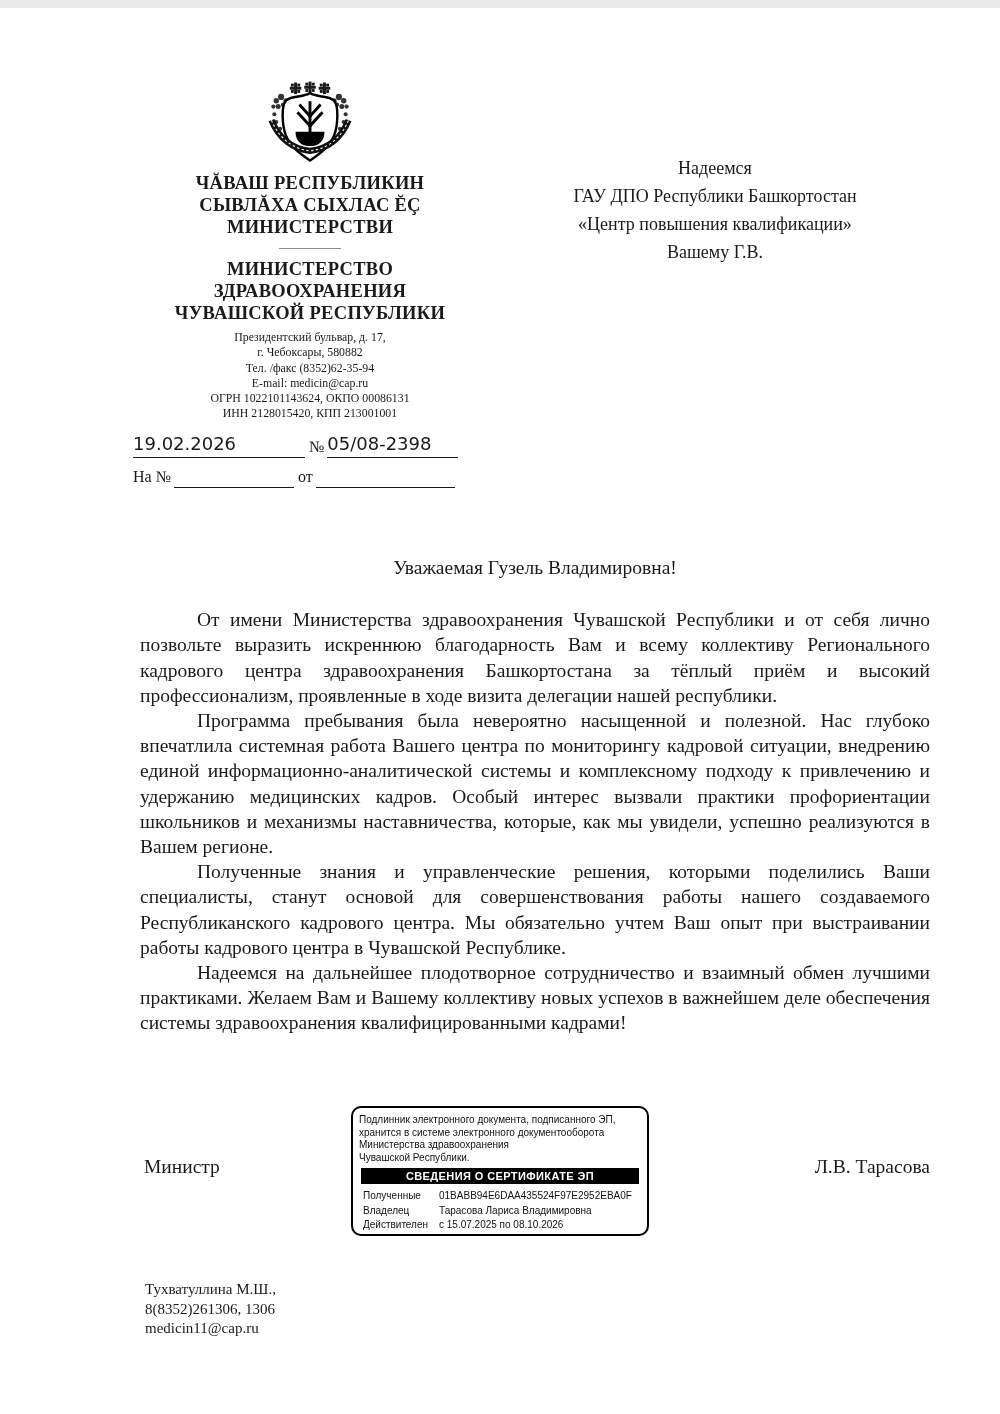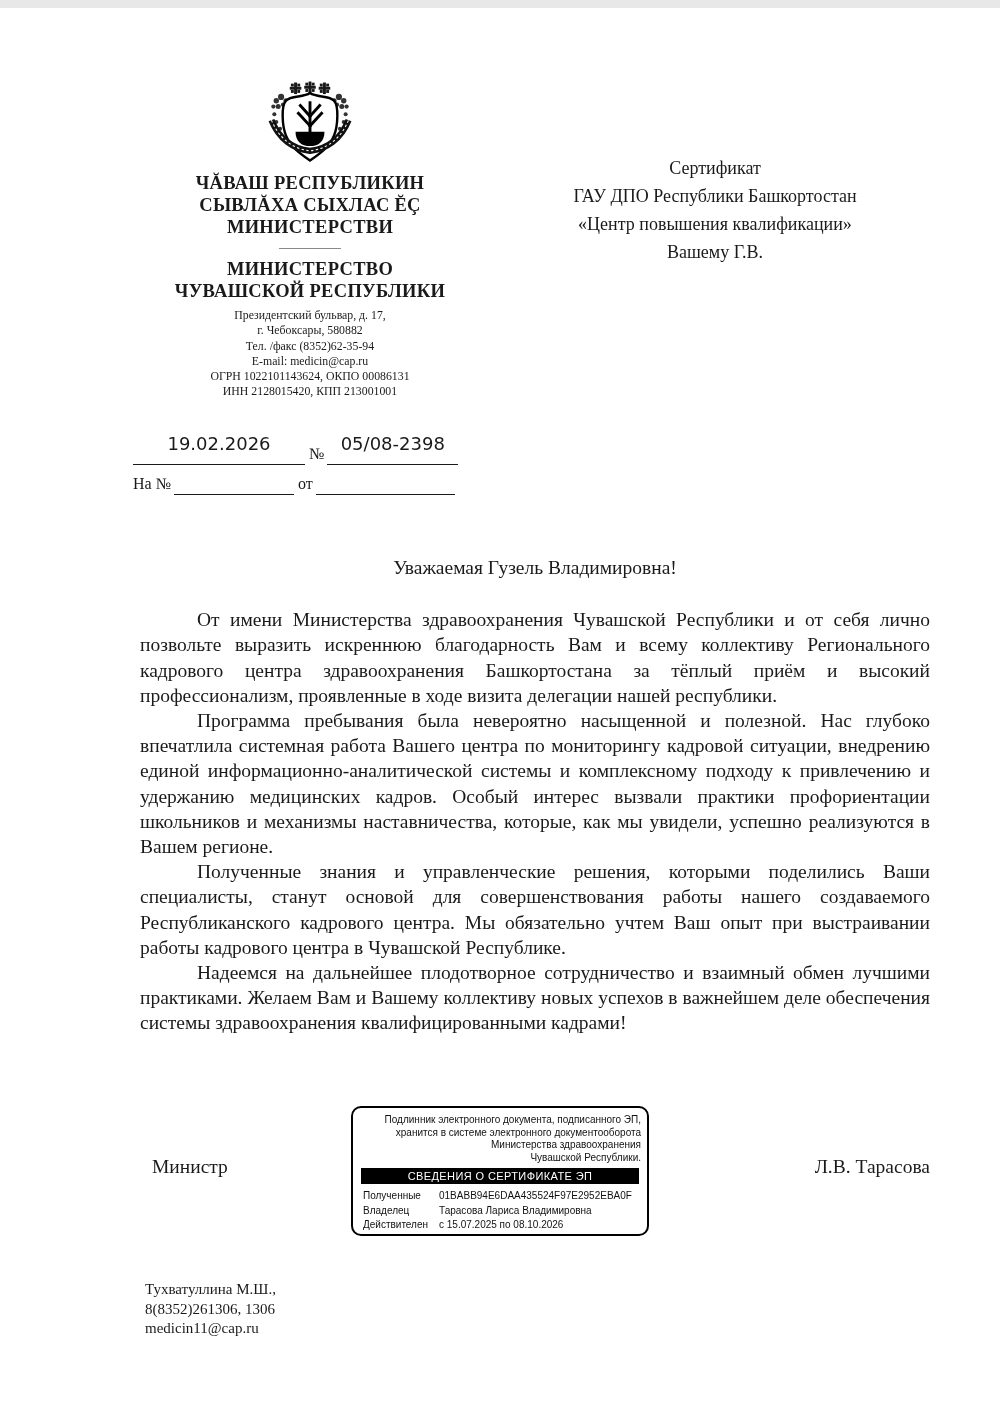--- a/index.html
+++ b/index.html
@@ -32,24 +32,23 @@
     margin-top:6px;
     font-weight:normal; font-size:11.8px; line-height:15.3px;
   }
 
   
   .ref-block { position:absolute; left:133px; top:424px; width:345px; }
   .ref-row { display:flex; align-items:flex-end; }
   .ref-row + .ref-row { margin-top:8px; }
   .u-seg {
     border-bottom:1.5px solid #1a1a1a;
-    text-align:center;
     font-family:"DejaVu Sans", sans-serif;
     font-size:18px; line-height:24px;
-    padding-bottom:8px;
+    padding-bottom:1px;
     white-space:nowrap;
   }
   .u-seg.date { width:172px; }
   .u-seg.num  { width:131px; }
   .u-seg.blank1 { width:120px; }
   .u-seg.blank2 { width:139px; }
   .ref-label {
     font-family:"Liberation Serif", serif;
     font-size:16px; line-height:22px;
     padding:0 3px 0 4px; white-space:nowrap;
@@ -66,35 +65,35 @@
   
   .letter-body {
     position:absolute; left:140px; top:547px; width:790px;
     font-size:19.5px; line-height:25.2px;
     text-align:justify;
   }
   .salutation { text-align:center; margin-bottom:27px; }
   .letter-body p { text-indent:57px; margin:0; }
 
   
-  .sig-position { position:absolute; left:152px; top:1148px; font-size:19.5px; }
+  .sig-position { position:absolute; left:144px; top:1148px; font-size:19.5px; }
   .sig-name { position:absolute; right:70px; top:1148px; font-size:19.5px; }
 
   
   .stamp {
     position:absolute; left:351px; top:1098px; width:298px; height:130px;
     border:2.5px solid #000; border-radius:10px;
     background:#fff;
     font-family:"Liberation Sans", sans-serif;
     padding:6px 6px 4px 6px;
   }
-  .stamp-header { text-align:right; font-size:10px; line-height:12.5px; color:#111; }
+  .stamp-header { text-align:left; font-size:10px; line-height:12.5px; color:#111; }
   .stamp-bar {
     margin:4px 2px 5px 2px; background:#000; color:#fff;
-    text-align:center; font-weight:normal; font-size:11px;
+    text-align:center; font-weight:bold; font-size:11px;
     line-height:16px; letter-spacing:0.4px;
   }
   .stamp-field { display:flex; font-size:10px; line-height:14.5px; color:#111; padding-left:4px; }
   .stamp-field .f-label { width:76px; flex:none; }
   .stamp-field .f-value { flex:1; }
 
   
   .footer-block {
     position:absolute; left:145px; top:1272px;
     font-size:15px; line-height:19.5px;
@@ -174,20 +173,21 @@
       </svg>
     </div>
     <div class="org-name">
       <div>ЧĂВАШ РЕСПУБЛИКИН</div>
       <div>СЫВЛĂХА СЫХЛАС ĔÇ</div>
       <div>МИНИСТЕРСТВИ</div>
     </div>
     <div class="lh-divider"></div>
     <div class="org-name">
       <div>МИНИСТЕРСТВО</div>
+      <div>ЗДРАВООХРАНЕНИЯ</div>
       <div>ЧУВАШСКОЙ РЕСПУБЛИКИ</div>
     </div>
     <div class="address-block">
       <div>Президентский бульвар, д. 17,</div>
       <div>г. Чебоксары, 580882</div>
       <div>Тел. /факс (8352)62-35-94</div>
       <div>E-mail: medicin@cap.ru</div>
       <div>ОГРН 1022101143624, ОКПО 00086131</div>
       <div>ИНН 2128015420, КПП 213001001</div>
     </div>
@@ -201,21 +201,21 @@
     </div>
     <div class="ref-row">
       <span class="ref-label no-left-pad">На №</span>
       <span class="u-seg blank1"></span>
       <span class="ref-label">от</span>
       <span class="u-seg blank2"></span>
     </div>
   </div>
 
   <div class="recipient">
-    <div>Сертификат</div>
+    <div>Надеемся</div>
     <div>ГАУ ДПО Республики Башкортостан</div>
     <div>«Центр повышения квалификации»</div>
     <div>Вашему Г.В.</div>
   </div>
 
   <div class="letter-body">
     <div class="salutation">Уважаемая Гузель Владимировна!</div>
     <p>От имени Министерства здравоохранения Чувашской Республики и от себя лично позвольте выразить искреннюю благодарность Вам и всему коллективу Регионального кадрового центра здравоохранения Башкортостана за тёплый приём и высокий профессионализм, проявленные в ходе визита делегации нашей республики.</p>
     <p>Программа пребывания была невероятно насыщенной и полезной. Нас глубоко впечатлила системная работа Вашего центра по мониторингу кадровой ситуации, внедрению единой информационно-аналитической системы и комплексному подходу к привлечению и удержанию медицинских кадров. Особый интерес вызвали практики профориентации школьников и механизмы наставничества, которые, как мы увидели, успешно реализуются в Вашем регионе.</p>
     <p>Полученные знания и управленческие решения, которыми поделились Ваши специалисты, станут основой для совершенствования работы нашего создаваемого Республиканского кадрового центра. Мы обязательно учтем Ваш опыт при выстраивании работы кадрового центра в Чувашской Республике.</p>

